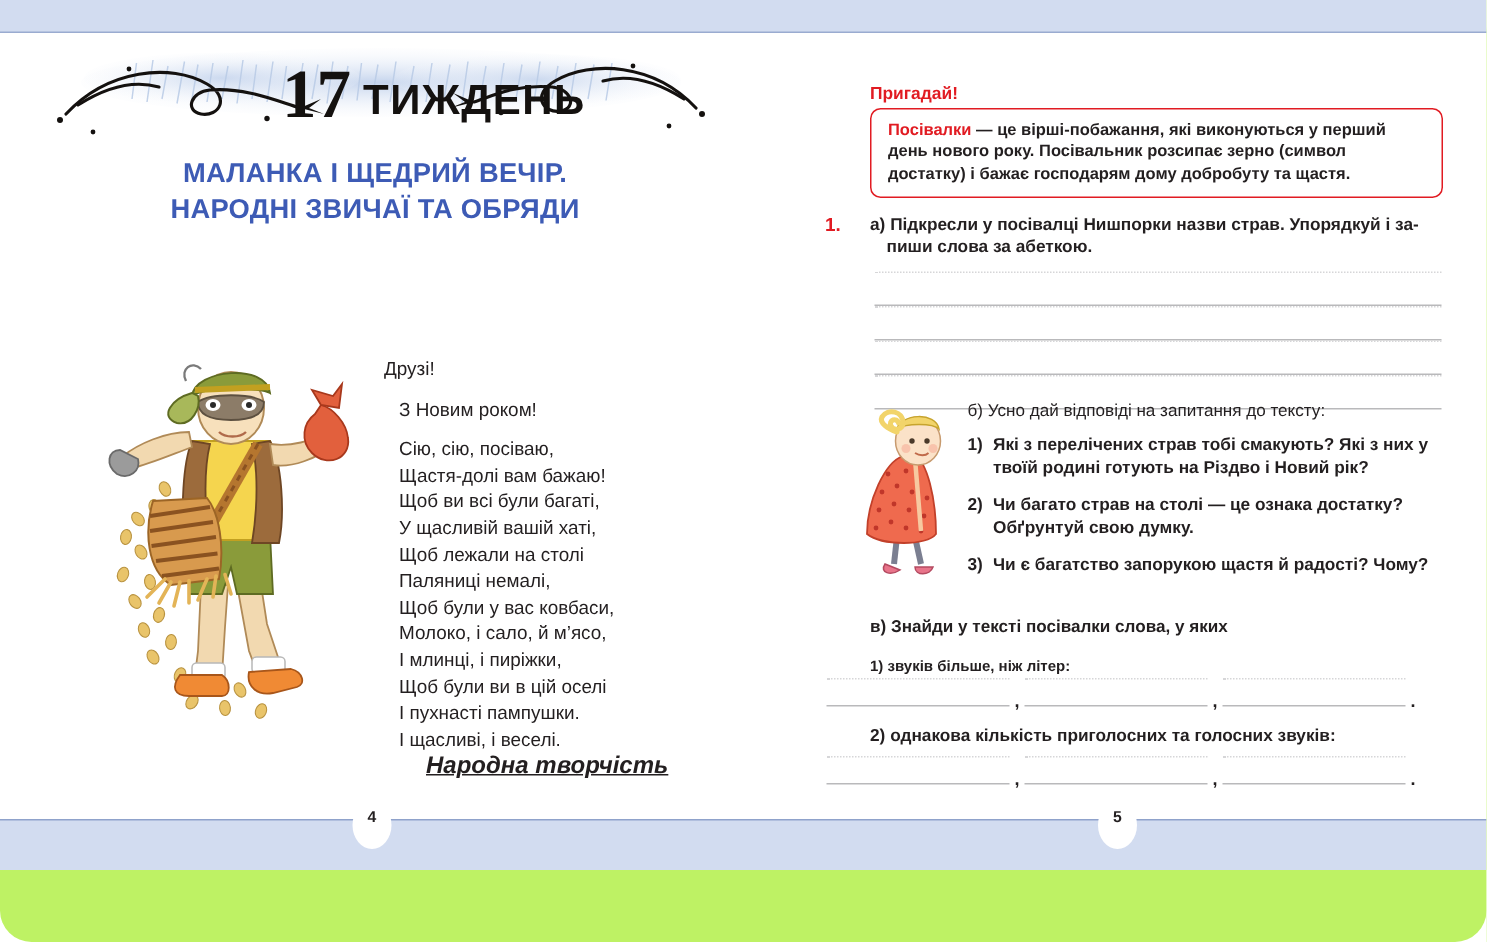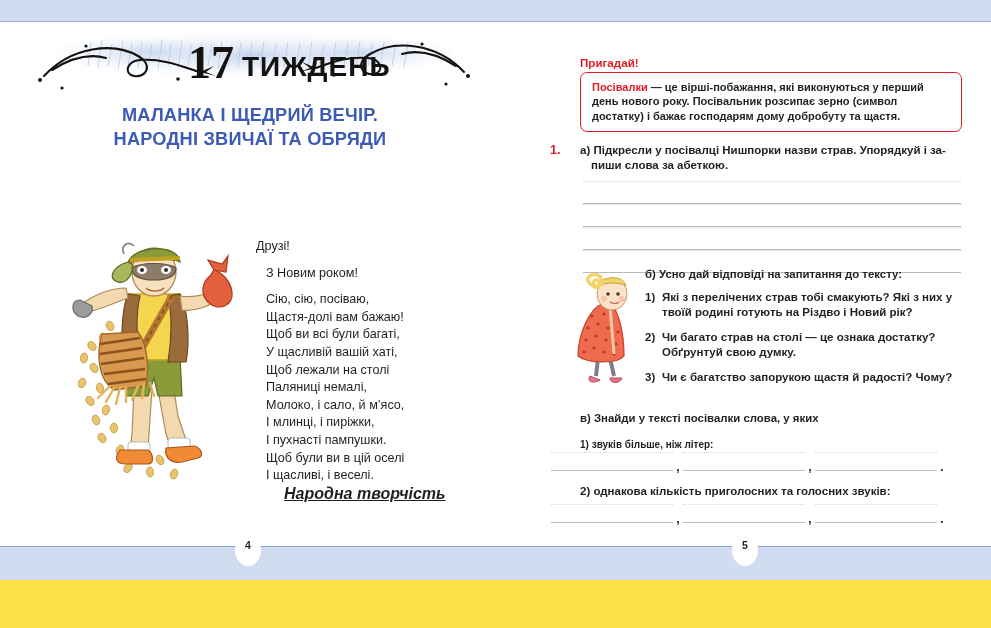--- a/index.html
+++ b/index.html
@@ -2,21 +2,21 @@
 <html><head>
 <meta charset="utf-8">
 <style>
   * { box-sizing: border-box; margin: 0; padding: 0; }
   html, body {
     width: 991px; height: 628px;
     background: #ffffff;
     font-family: "Liberation Sans", sans-serif;
     overflow: hidden;
   }
-  .spread { position: relative; width: 991px; height: 628px; background: #fde047; }
+  .spread { position: relative; width: 991px; height: 628px; background: #bef264; border-radius: 21px; }
 
   .band { position: absolute; left: 0; width: 991px; background: #d2dcf0; }
   .band-top { top: 0; height: 22px; border-bottom: 1px solid #9aabd0; }
   .band-bottom { top: 546px; height: 34px; border-top: 1px solid #8fa2cb; }
 
   .page { position: absolute; top: 22px; height: 524px; background: #fff; }
   .page-left  { left: 0;   width: 496px; }
   .page-right { left: 496px; width: 495px; }
 
   
@@ -82,21 +82,21 @@
   }
   .wline .solid {
     position: absolute; left: 0; right: 0; bottom: 0;
     border-top: 1.1px solid #b9b9bb;
   }
 
   .girl { position: absolute; left: 572px; top: 272px; width: 66px; height: 116px; }
 
   .task-b-head {
     position: absolute; left: 645px; top: 268px; width: 318px;
-    font-size: 11.4px; font-weight: bold; color: #231f20;
+    font-size: 11.4px; font-weight: normal; color: #231f20;
   }
   .qlist { position: absolute; left: 645px; top: 290px; width: 320px; }
   .qitem {
     display: flex; font-size: 11.5px; line-height: 15.4px;
     font-weight: bold; color: #231f20; margin-bottom: 9px;
   }
   .qitem .qn { flex: 0 0 17px; }
   .qitem .qt { flex: 1 1 auto; }
 
   .task-c-head {
@@ -270,24 +270,25 @@
     <div class="ln l0">Друзі!</div>
     <div class="gap-a"></div>
     <div class="ln l1">З Новим роком!</div>
     <div class="gap-b"></div>
     <div class="ln l2">Сію, сію, посіваю,</div>
     <div class="ln l2">Щастя-долі вам бажаю!</div>
     <div class="ln l2">Щоб ви всі були багаті,</div>
     <div class="ln l2">У щасливій вашій хаті,</div>
     <div class="ln l2">Щоб лежали на столі</div>
     <div class="ln l2">Паляниці немалі,</div>
+    <div class="ln l2">Щоб були у вас ковбаси,</div>
     <div class="ln l2">Молоко, і сало, й м’ясо,</div>
     <div class="ln l2">І млинці, і пиріжки,</div>
+    <div class="ln l2">Щоб були ви в цій оселі</div>
     <div class="ln l2">І пухнасті пампушки.</div>
-    <div class="ln l2">Щоб були ви в цій оселі</div>
     <div class="ln l2">І щасливі, і веселі.</div>
     <div class="credit">Народна творчість</div>
   </div>
 
   <div class="recall-label">Пригадай!</div>
   <div class="recall-box">
     <span class="kw">Посівалки</span><span> — це вірші-побажання, які виконуються у перший день нового року. Посівальник розсипає зерно (символ достатку) і бажає господарям дому добробуту та щастя.</span>
   </div>
 
   <div class="ex-num">1.</div>

